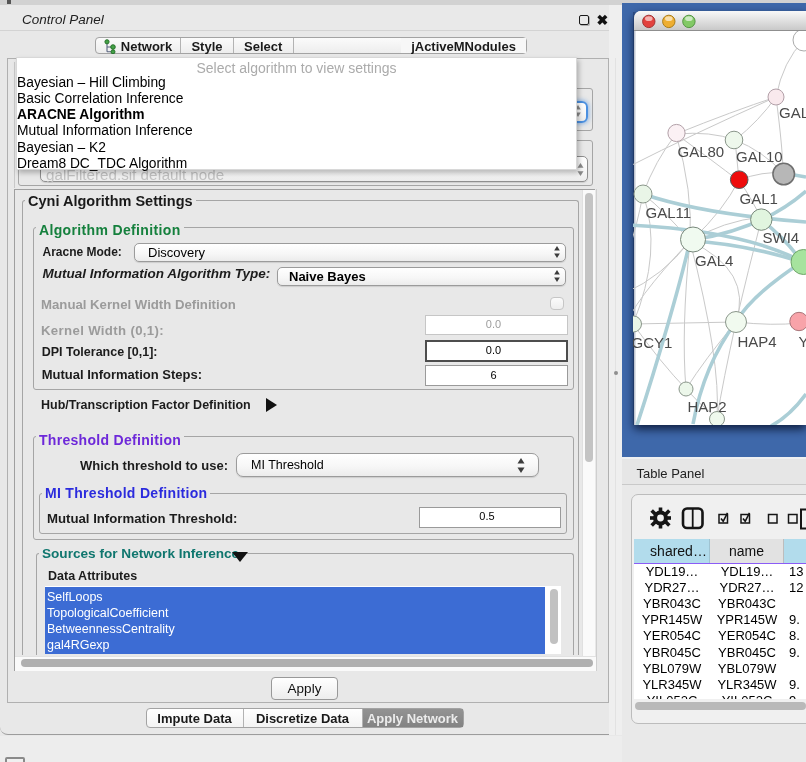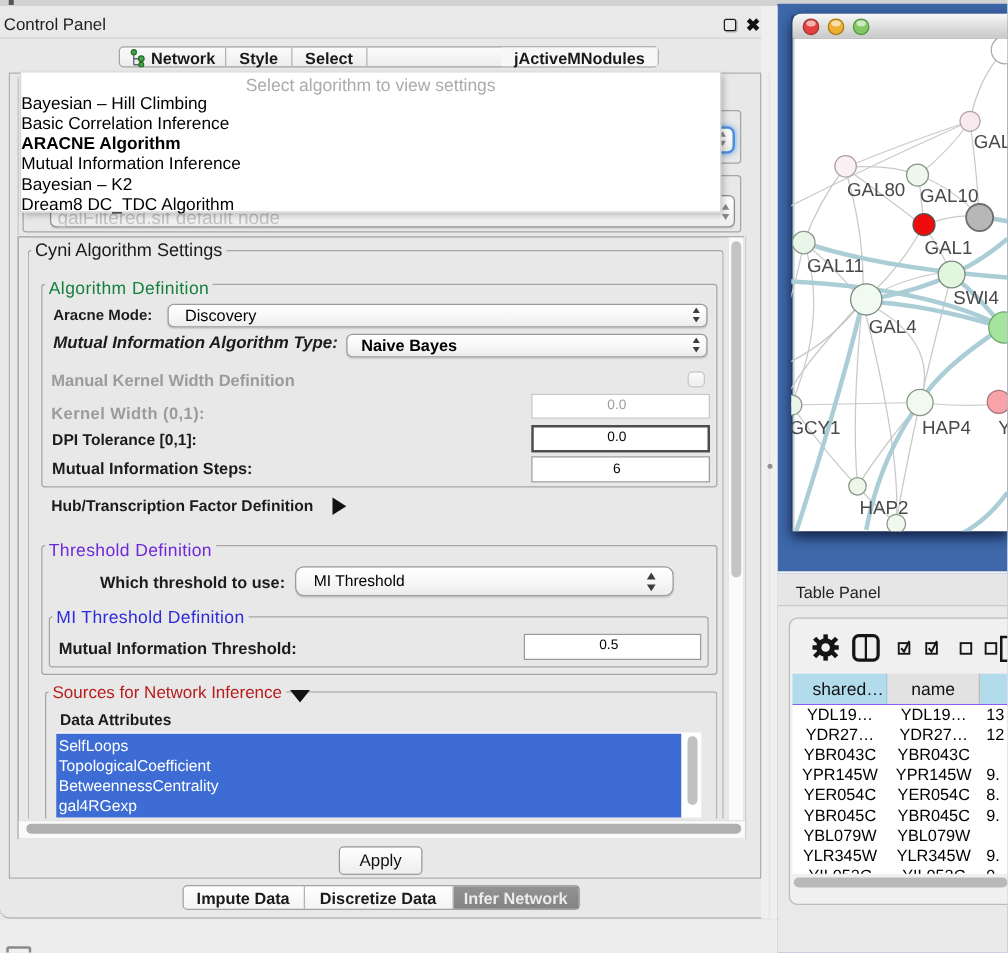--- a/index.html
+++ b/index.html
@@ -2,21 +2,21 @@
 <html><head><meta charset="utf-8">
 <style>
 * { margin:0; padding:0; box-sizing:border-box; }
 html,body { width:806px; height:762px; overflow:hidden; }
 body { font-family:"Liberation Sans", sans-serif; background:#e8e8e8; position:relative; }
 .abs { position:absolute; }
 .b { font-weight:bold; }
 .lbl { position:absolute; font-size:12px; font-weight:bold; color:#1c1c1c; white-space:nowrap; }
 .glbl { position:absolute; font-size:12px; font-weight:bold; color:#9b9b9b; white-space:nowrap; }
 .grp { position:absolute; border:1px solid #a5a5a5; border-radius:3px; }
-.grplbl { position:absolute; background:#e8e8e8; padding:0 3px; font-size:14px; white-space:nowrap; }
+.grplbl { position:absolute; background:#e8e8e8; padding:0 3px; font-size:14px; white-space:nowrap;font-weight:bold; }
 .combo { position:absolute; background:linear-gradient(#ffffff,#f7f7f7 55%,#ececec); border:1px solid #9b9b9b; border-radius:5px; box-shadow:0 1px 1px rgba(0,0,0,0.12); }
 .combo .ctext { position:absolute; left:12px; top:50%; transform:translateY(-50%); font-size:13px; color:#000; white-space:nowrap; }
 .field { position:absolute; background:#fff; border:1px solid #9a9a9a; font-size:11px; text-align:center; padding-right:6px; color:#000; }
 .seg { position:absolute; display:flex; border:1px solid #a3a3a3; border-radius:4px; background:linear-gradient(#fbfbfb,#ededed); }
 .seg .sg { font-size:13px; font-weight:bold; color:#1a1a1a; display:flex; align-items:center; justify-content:center; border-right:1px solid #b3b3b3; padding-top:1.5px; }
 .seg .sg:last-child { border-right:none; }
 .seg .sel { background:linear-gradient(#939393,#838383); color:#ececec; }
 svg.ar { position:absolute; }
 </style></head>
 <body>
@@ -24,21 +24,21 @@
 <div class="abs" style="left:0;top:0;width:806px;height:5px;background:#d2d2d2;"></div>
 <div class="abs" style="left:7px;top:0;width:4px;height:4px;background:#555;"></div>
 
 <div class="abs" style="left:622px;top:3px;width:184px;height:759px;background:#3e68aa;"></div>
 
 <div class="abs" style="left:0;top:5px;width:621px;height:730px;background:#e8e8e8;border-bottom:1px solid #9c9c9c;border-radius:0 0 8px 8px;"></div>
 <div class="abs" style="left:0;top:736px;width:622px;height:26px;background:#ededed;"></div>
 <div class="abs" style="left:5px;top:756.5px;width:20px;height:10px;background:#f0f0f0;border:2px solid #8a8a8a;border-radius:2px;"></div>
 
 <div class="abs" style="left:0;top:5px;width:620px;height:26px;background:#e9e9e9;border-bottom:1px solid #d3d3d3;"></div>
-<div class="abs" style="left:3px;top:11.5px;font-size:13.5px;color:#222;">Control Panel</div>
+<div class="abs" style="left:22px;top:11.5px;font-size:13.5px;color:#222;font-style:italic;">Control Panel</div>
 <div class="abs" style="left:578.5px;top:14.5px;width:10.5px;height:10px;border:1.6px solid #1a1a1a;border-radius:2px;box-shadow:1px 1px 0 rgba(150,150,150,0.7);"></div>
 <div class="abs" style="left:596.5px;top:12px;font-size:14px;font-weight:bold;color:#111;">✖</div>
 
 <div class="abs" style="left:609px;top:5px;width:13px;height:730px;background:#efefef;"></div>
 <div class="abs" style="left:614.5px;top:58px;width:1px;height:677px;background:#e2e2e2;"></div>
 <div class="abs" style="left:614px;top:371px;width:3.5px;height:3.5px;background:#8f8f8f;border-radius:2px;"></div>
 
 <div class="seg" style="left:95px;top:37px;width:432px;height:17px;">
   <div class="sg" style="width:85px;">
     <svg width="13" height="15" viewBox="0 0 13 15" style="margin-right:4px;margin-top:1px;">
@@ -132,39 +132,39 @@
     <path d="M4 0 L7.5 5.5 H0.5 z" fill="#3c3c3c"></path>
     <path d="M4 15 L0.5 9.5 H7.5 z" fill="#3c3c3c"></path>
   </svg>
 
 <div class="grp" style="left:38.5px;top:492.5px;width:528px;height:41px;"></div>
 <div class="grplbl" style="left:42px;top:485px;color:#2b2bdd;letter-spacing:0.3px;">MI Threshold Definition</div>
 <div class="lbl" style="left:47px;top:511.3px;font-size:13.2px;">Mutual Information Threshold:</div>
 <div class="field" style="left:419px;top:506.5px;width:142px;height:21.5px;line-height:17px;">0.5</div>
 
 <div class="grp" style="left:36px;top:553px;width:537.5px;height:102px;border-bottom:none;border-radius:3px 3px 0 0;"></div>
-<div class="grplbl" style="left:39px;top:546px;color:#b91c1c;font-size:13.6px;">Sources for Network Inference</div>
+<div class="grplbl" style="left:39px;top:546px;color:#0f766e;font-size:13.6px;">Sources for Network Inference</div>
 <div class="abs" style="left:231.5px;top:551.5px;width:0;height:0;border-top:10px solid #111;border-left:8.5px solid transparent;border-right:8.5px solid transparent;"></div>
 <div class="lbl" style="left:48px;top:568.9px;font-size:12.5px;">Data Attributes</div>
 
 <div class="abs" style="left:45px;top:586px;width:516px;height:68px;background:#ffffff;"></div>
 <div class="abs" style="left:45px;top:586.5px;width:500px;height:67.5px;background:#3c6cd4;"></div>
 <div class="abs" style="left:47px;top:588.5px;width:490px;font-size:12.5px;color:#fff;line-height:16.2px;">SelfLoops<br>TopologicalCoefficient<br>BetweennessCentrality<br>gal4RGexp</div>
 <div class="abs" style="left:550px;top:589px;width:8px;height:54.5px;background:#c1c1c1;border-radius:4px;"></div>
 
 <div class="abs" style="left:16px;top:57px;width:561px;height:113px;background:#ffffff;border:1px solid #d8d8d8;box-shadow:2px 3px 5px rgba(0,0,0,0.25);"></div>
 <div class="abs" style="left:16px;top:59.5px;width:561px;text-align:center;font-size:14px;color:#ababab;">Select algorithm to view settings</div>
 <div class="abs" style="left:17px;top:74.8px;width:556px;font-size:13.8px;color:#000;line-height:16.2px;">Bayesian – Hill Climbing<br>Basic Correlation Inference<br><span class="b">ARACNE Algorithm</span><br>Mutual Information Inference<br>Bayesian – K2<br>Dream8 DC_TDC Algorithm</div>
 
 <div class="abs" style="left:271px;top:677px;width:67px;height:23px;background:linear-gradient(#ffffff,#ededed);border:1px solid #999999;border-radius:4px;text-align:center;font-size:13.5px;line-height:21px;color:#111;">Apply</div>
 
 <div class="seg" style="left:145.5px;top:708px;width:318px;height:20px;background:linear-gradient(#ffffff,#f3f3f3);">
   <div class="sg" style="width:97px;">Impute Data</div>
   <div class="sg" style="width:119px;">Discretize Data</div>
-  <div class="sg sel" style="width:100px;">Infer Network</div>
+  <div class="sg sel" style="width:100px;">Apply Network</div>
 </div>
 
 <div class="abs" style="left:634px;top:11px;width:172px;height:414px;background:#fff;border-radius:7px 0 0 0;box-shadow:0 4px 10px rgba(2,10,35,0.8);"></div>
 <div class="abs" style="left:633px;top:12px;width:3px;height:413px;background:linear-gradient(90deg,rgba(20,40,80,0.45),rgba(20,40,80,0.08));"></div>
 <div class="abs" style="left:634px;top:11px;width:172px;height:20px;background:linear-gradient(#f8f8f8,#c9c9c9);border-radius:7px 0 0 0;border-bottom:1px solid #8f8f8f;"></div>
 <svg class="abs" style="left:633px;top:11px;" width="64" height="21" viewBox="0 0 64 21">
   <circle cx="15.8" cy="10.4" r="6.2" fill="#e2423e" stroke="#a23535" stroke-width="1"></circle>
   <circle cx="35.8" cy="10.4" r="6.2" fill="#eeae31" stroke="#ab7d17" stroke-width="1"></circle>
   <circle cx="55.9" cy="10.4" r="6.2" fill="#82c966" stroke="#549544" stroke-width="1"></circle>
   <ellipse cx="15.8" cy="7.7" rx="3.8" ry="2.4" fill="rgba(255,255,255,0.6)"></ellipse>

